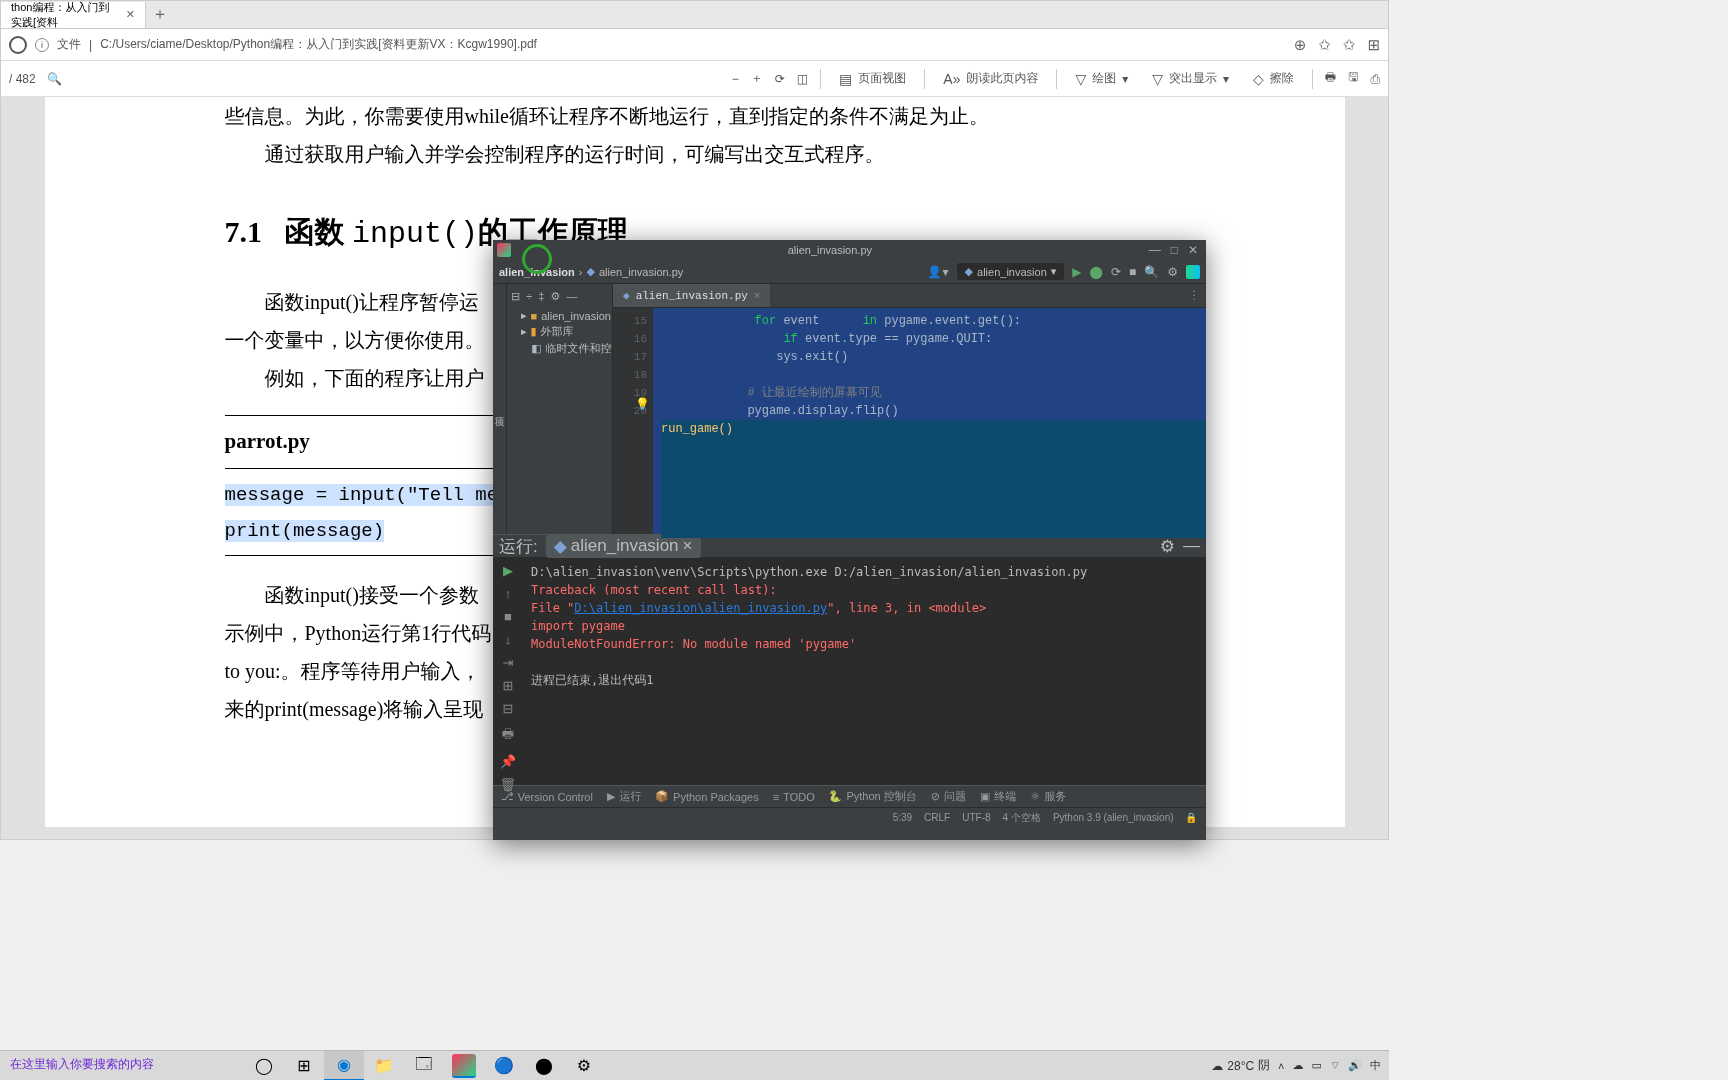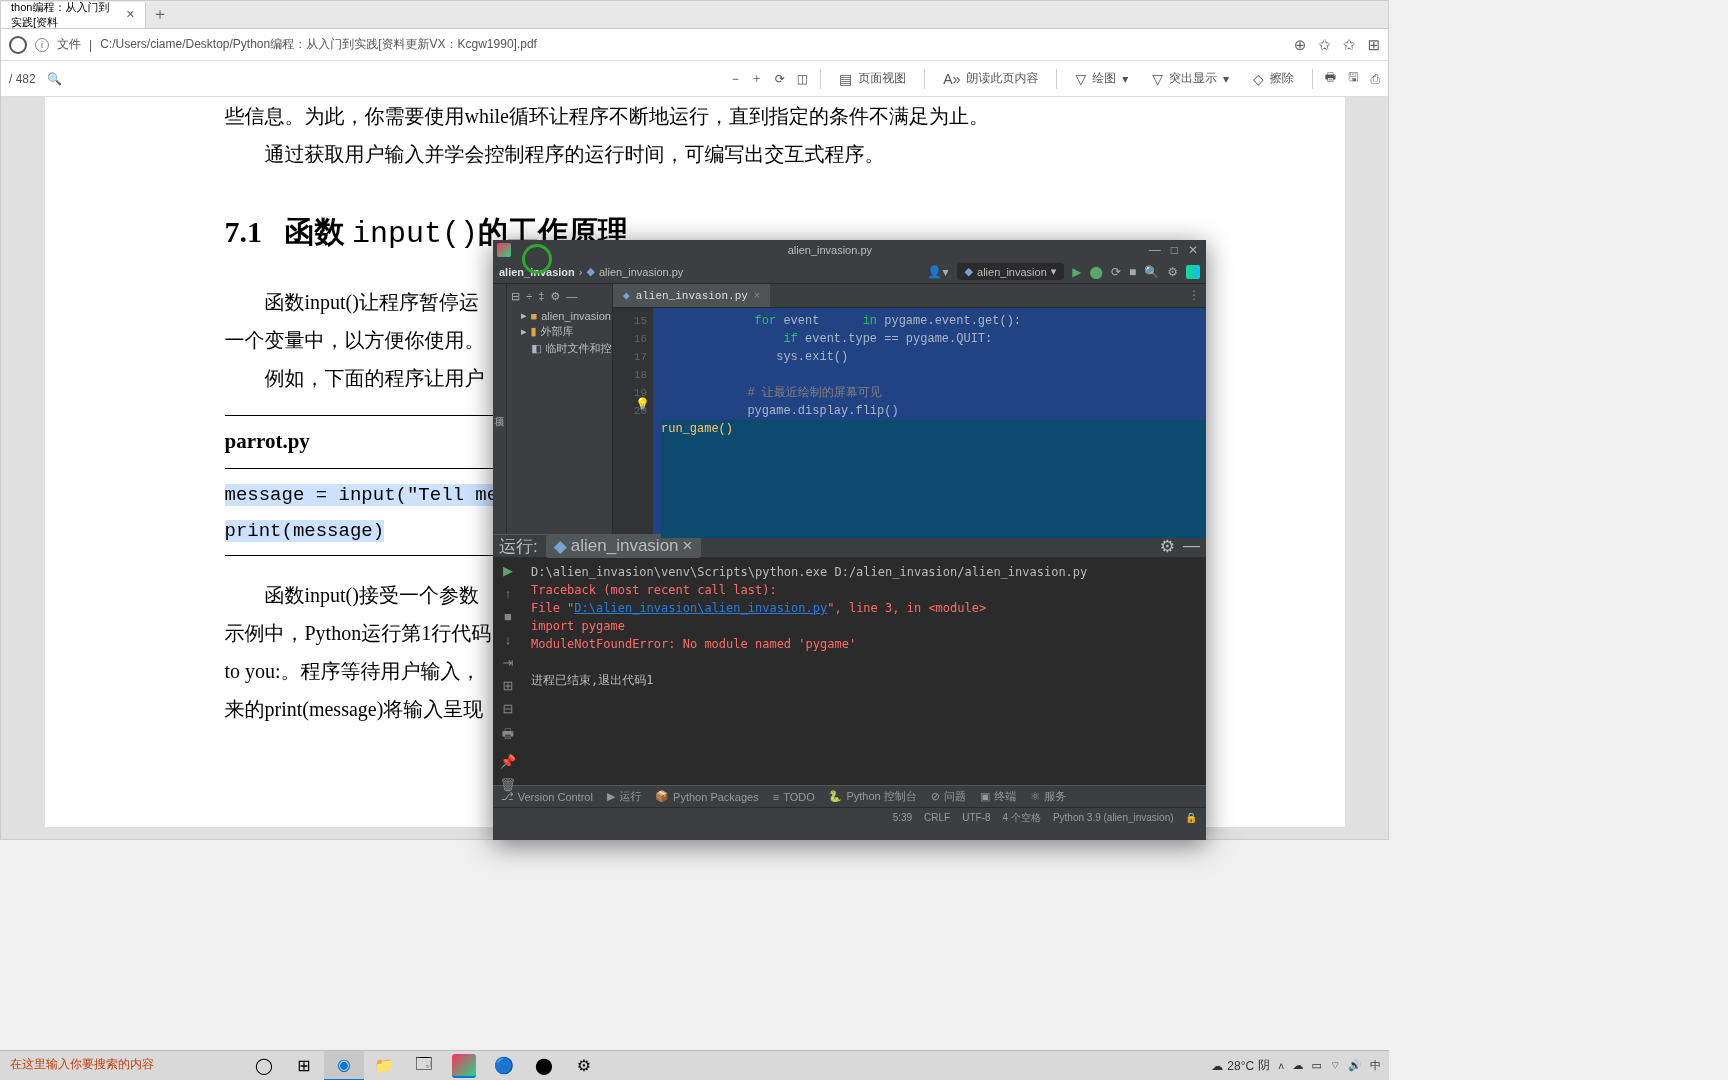--- a/index.html
+++ b/index.html
@@ -83,21 +83,21 @@
 .run-gutter .play-btn{ color: #59a869;}
 .run-output { flex: 1; font-family: "Consolas",monospace; font-size: 12px; padding: 6px 8px; color: #bbb; line-height: 18px; }
 .run-output .err { color: #ff6b68; }
 .run-output .link { color: #287bde; text-decoration: underline; }
 .pc-status { height: 22px; background: #3c3f41; display: flex; align-items: center; padding: 0 8px; gap: 14px; font-size: 11px; color: #999; border-top: 1px solid #555; }
 .pc-status .st-item { display: flex; align-items: center; gap: 4px; }
 .pc-footer { height: 20px; background: #3c3f41; display: flex; align-items: center; justify-content: flex-end; padding: 0 8px; gap: 12px; font-size: 10px; color: #999; border-top: 1px solid #2b2b2b; }
 
 
 .taskbar { position: absolute; left: 0; bottom: 0; width: 1389px; height: 30px; background: #d9d9d9; display: flex; align-items: center; border-top: 1px solid #bbb; }
-.taskbar .search { width: 240px; height: 24px; margin-left: 4px; font-size: 12px; color: #c2410c; padding: 2px 6px; }
+.taskbar .search { width: 240px; height: 24px; margin-left: 4px; font-size: 12px; color: #6d28d9; padding: 2px 6px; }
 .taskbar .tb-icons { display: flex; align-items: center; gap: 0; margin-left: 0; }
 .taskbar .tb-btn { width: 40px; height: 30px; display: flex; align-items: center; justify-content: center; font-size: 16px; }
 .taskbar .tb-btn.edge { color: #0078d4; }
 .taskbar .tb-btn.folder { color: #e8b750; }
 .taskbar .tb-btn.active { border-bottom: 2px solid #0078d4; background: #c8c8c8; }
 .taskbar .tray { margin-left: auto; display: flex; align-items: center; gap: 8px; padding-right: 8px; font-size: 11px; color: #333; }
 .taskbar .weather { display: flex; align-items: center; gap: 4px; font-size: 12px; }
 
 .cursor-ring { position: absolute; left: 522px; top: 244px; width: 30px; height: 30px; border: 3px solid #2ea82e; border-radius: 50%; pointer-events: none; z-index: 50; }
 </style>

